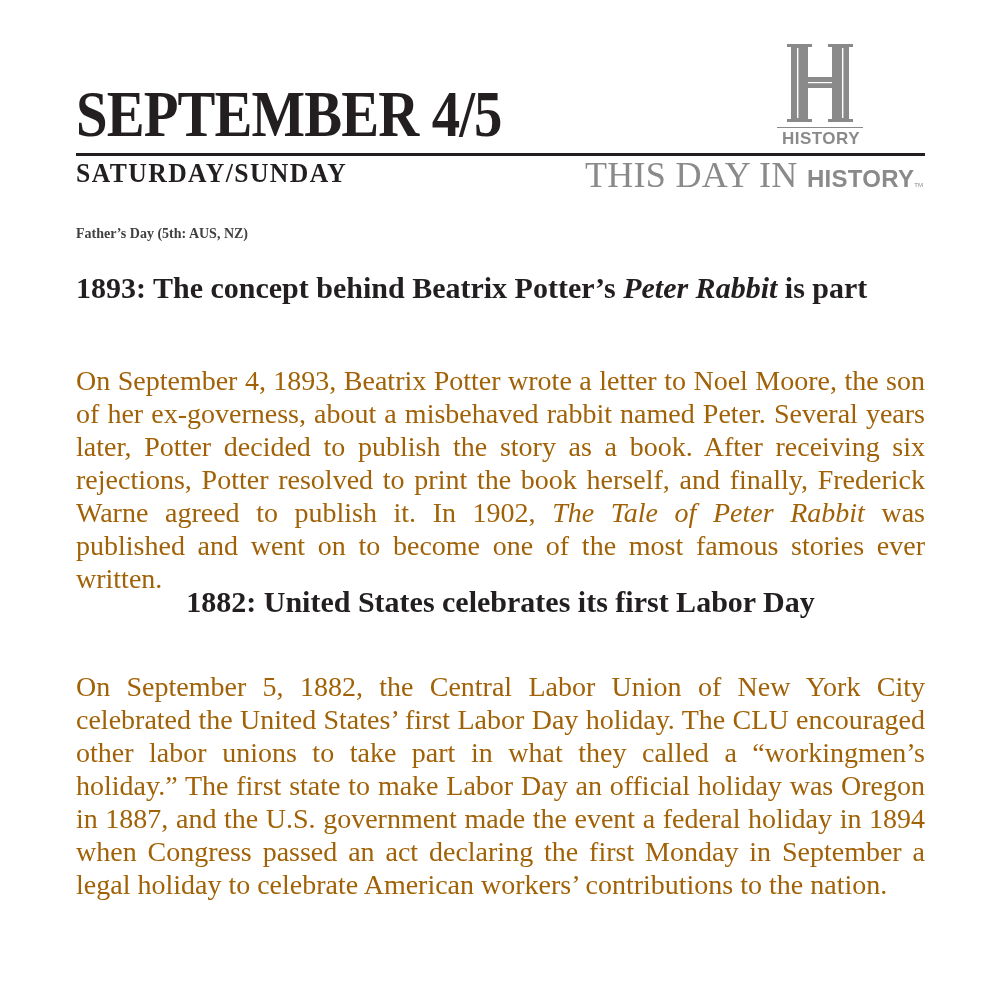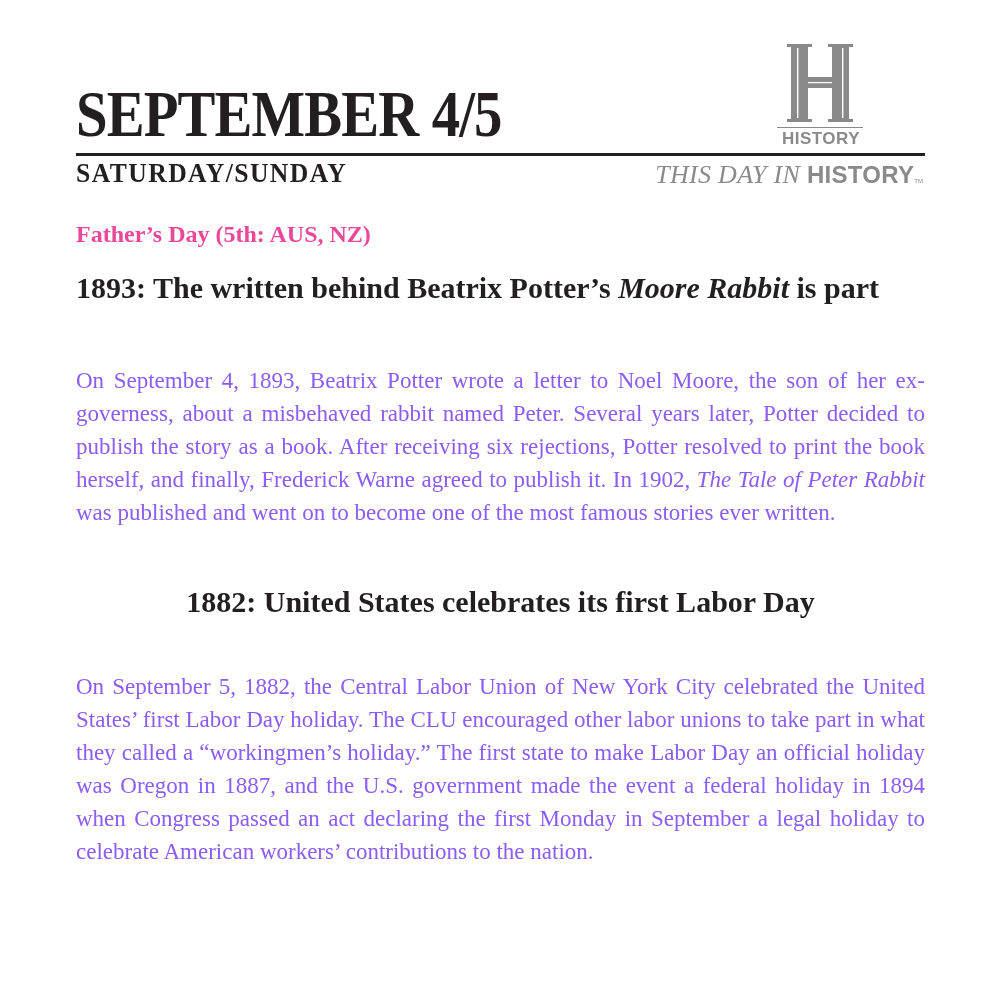--- a/index.html
+++ b/index.html
@@ -95,69 +95,68 @@
     .tagline {
       position: absolute;
       right: 2px;
       top: 158px;
       white-space: nowrap;
       color: #8a8a8a;
       line-height: 34px;
     }
     .tagline-italic {
       font-family: "Liberation Serif", "DejaVu Serif", serif;
-      font-style: italic;
-      font-size: 26px;
+      font-size: 36px;
       letter-spacing: 0.3px;
     }
     .tagline-bold {
       font-family: "Liberation Sans", "DejaVu Sans", sans-serif;
       font-weight: bold;
       font-size: 24px;
       letter-spacing: 0.3px;
     }
     .tagline-tm {
       font-family: "Liberation Sans", "DejaVu Sans", sans-serif;
       font-size: 6px;
       vertical-align: baseline;
     }
     .observance {
       position: absolute;
       left: 0;
       top: 221px;
       font-family: "Liberation Serif", "DejaVu Serif", serif;
       font-weight: bold;
-      font-size: 24px;
+      font-size: 14px;
       line-height: 26px;
-      color: #ec4899;
+      color: #404040;
       white-space: nowrap;
     }
     .entry-heading {
       position: absolute;
       left: 0;
       width: 849px;
       font-family: "Liberation Serif", "DejaVu Serif", serif;
       font-weight: bold;
       font-size: 30px;
       line-height: 37px;
       color: #231f20;
     }
     .entry-heading i {
       font-style: italic;
     }
     .entry-body {
       position: absolute;
       left: 0;
       width: 849px;
       font-family: "Liberation Serif", "DejaVu Serif", serif;
-      font-size: 23px;
+      font-size: 28px;
       line-height: 33px;
       text-align: justify;
       text-align-last: left;
-      color: #8b5cf6;
+      color: #a16207;
     }
     .entry-body i {
       font-style: italic;
     }
     #heading-1 { top: 269px; }
     #body-1 { top: 364px; }
     #heading-2 { top: 583px; text-align: center; }
     #body-2 { top: 670px; }
   </style>
 </head>
@@ -192,21 +191,21 @@
   <div class="rule"></div>
 
   <div class="weekday">SATURDAY/SUNDAY</div>
 
   <div class="tagline">
     <span class="tagline-italic">THIS DAY IN </span><span class="tagline-bold">HISTORY</span><span class="tagline-tm">TM</span>
   </div>
 
   <div class="observance">Father’s Day (5th: AUS, NZ)</div>
 
-  <div class="entry-heading" id="heading-1"><span>1893: The written behind Beatrix Potter’s </span><i>Moore Rabbit</i><span> is part</span></div>
+  <div class="entry-heading" id="heading-1"><span>1893: The concept behind Beatrix Potter’s </span><i>Peter Rabbit</i><span> is part</span></div>
 
   <div class="entry-body" id="body-1"><span>On September 4, 1893, Beatrix Potter wrote a letter to Noel Moore, the son of her ex-governess, about a misbehaved rabbit named Peter. Several years later, Potter decided to publish the story as a book. After receiving six rejections, Potter resolved to print the book herself, and finally, Frederick Warne agreed to publish it. In 1902, </span><i>The Tale of Peter Rabbit</i><span> was published and went on to become one of the most famous stories ever written.</span></div>
 
   <div class="entry-heading" id="heading-2"><span>1882: United States celebrates its first Labor Day</span></div>
 
   <div class="entry-body" id="body-2"><span>On September 5, 1882, the Central Labor Union of New York City celebrated the United States’ first Labor Day holiday. The CLU encouraged other labor unions to take part in what they called a “workingmen’s holiday.” The first state to make Labor Day an official holiday was Oregon in 1887, and the U.S. government made the event a federal holiday in 1894 when Congress passed an act declaring the first Monday in September a legal holiday to celebrate American workers’ contributions to the nation.</span></div>
 
 </div>
 
 </body></html>

